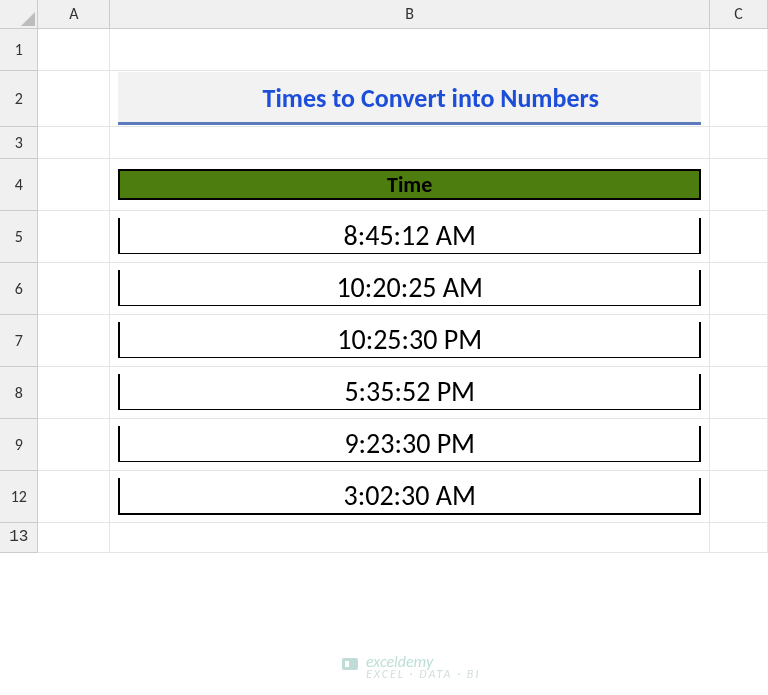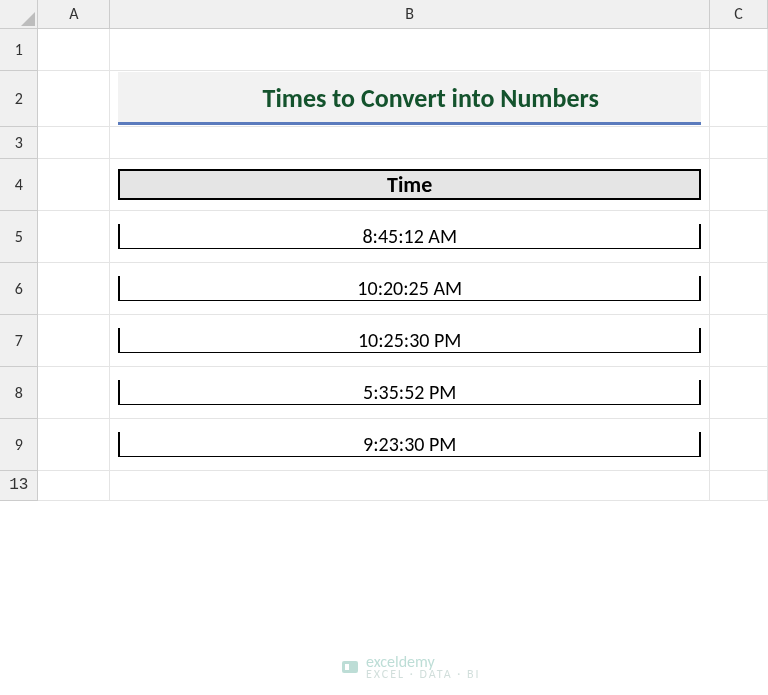--- a/index.html
+++ b/index.html
@@ -57,63 +57,64 @@
   .title-box {
     margin: 0 8px;
     background: #f2f2f2;
     border-bottom: 3px solid #5b7bbd;
     text-align: center;
     padding: 10px 0 8px 0;
   }
   .title-text {
     font-size: 26px;
     font-weight: 700;
-    color: #14532d;
+    color: #1d4ed8;
     font-family: Calibri, 'Segoe UI', Arial, sans-serif;
     margin-left: 42px;
   }
 
   .tbl-header {
-    background: #e5e5e5;
+    background: #4d7c0f;
     border: 2px solid #000;
     text-align: left;
     font-size: 22px;
     font-weight: 700;
     color: #000;
     height: 100%;
     display: flex;
     align-items: center;
     justify-content: center;
     margin: 0 8px;
   }
   .tbl-cell {
     border-left: 2px solid #000;
     border-right: 2px solid #000;
     border-bottom: 1px solid #000;
     text-align: center;
-    font-size: 20px;
+    font-size: 28px;
     color: #000;
     height: 100%;
     display: flex;
     align-items: center;
     justify-content: center;
     margin: 0 8px;
   }
   .tbl-cell.last { border-bottom: 2px solid #000; }
 
   .watermark {
     position: absolute;
     left: 340px;
     top: 654px;
     display: flex;
-    align-items: center;
+    align-items: flex-start;
     gap: 6px;
     opacity: 0.45;
     color: #6fb6a6;
     font-size: 16px;
+    font-style: italic;
   }
   .watermark .wm-sub {
     font-size: 12px;
     letter-spacing: 2px;
     color: #9bb8b1;
     margin-top: -2px;
   }
   .wm-text { display: flex; flex-direction: column; line-height: 1; }
 </style>
 </head>
@@ -205,20 +206,28 @@
     <td class="cell"></td>
   </tr>
   <tr class="row-h">
     <th class="rowhdr">9</th>
     <td class="cell"></td>
     <td class="cell">
           <div class="tbl-cell">9:23:30 PM</div>
         </td>
     <td class="cell"></td>
   </tr>
+  <tr class="row-h">
+    <th class="rowhdr">12</th>
+    <td class="cell"></td>
+    <td class="cell">
+          <div class="tbl-cell last">3:02:30 AM</div>
+        </td>
+    <td class="cell"></td>
+  </tr>
 
   <tr class="row-h13">
     <th class="rowhdr">13</th>
     <td class="cell"></td>
     <td class="cell"></td>
     <td class="cell"></td>
   </tr>
 </tbody>
   </table>
 

